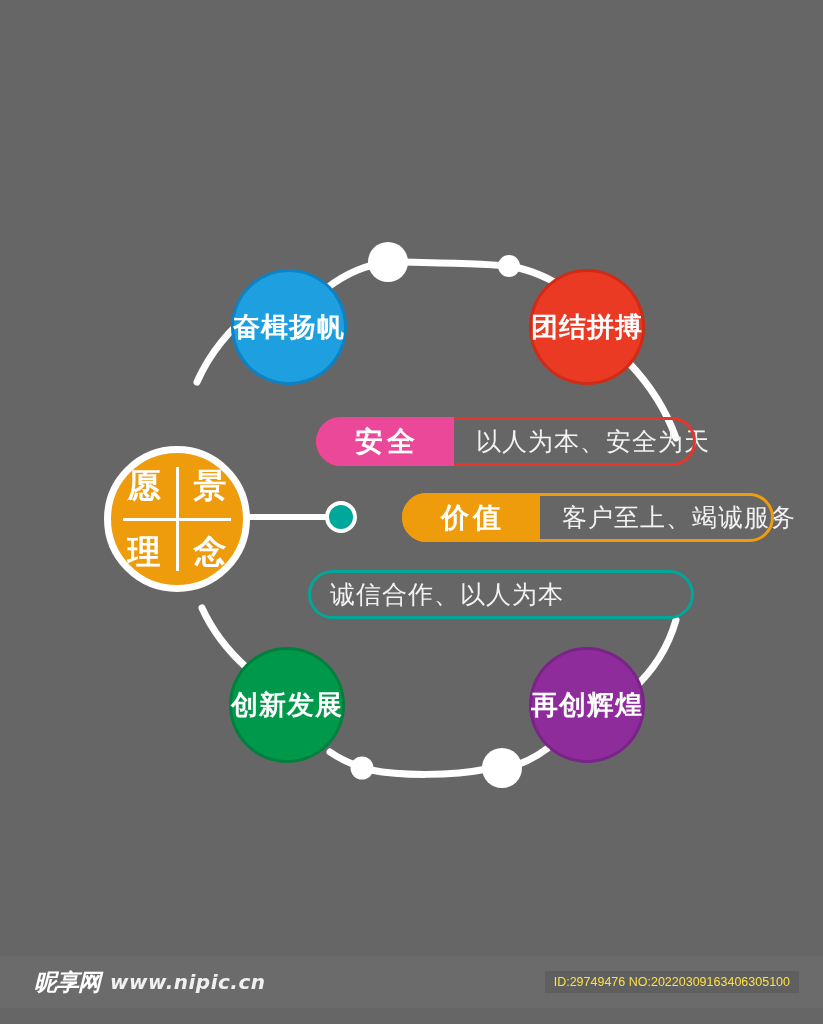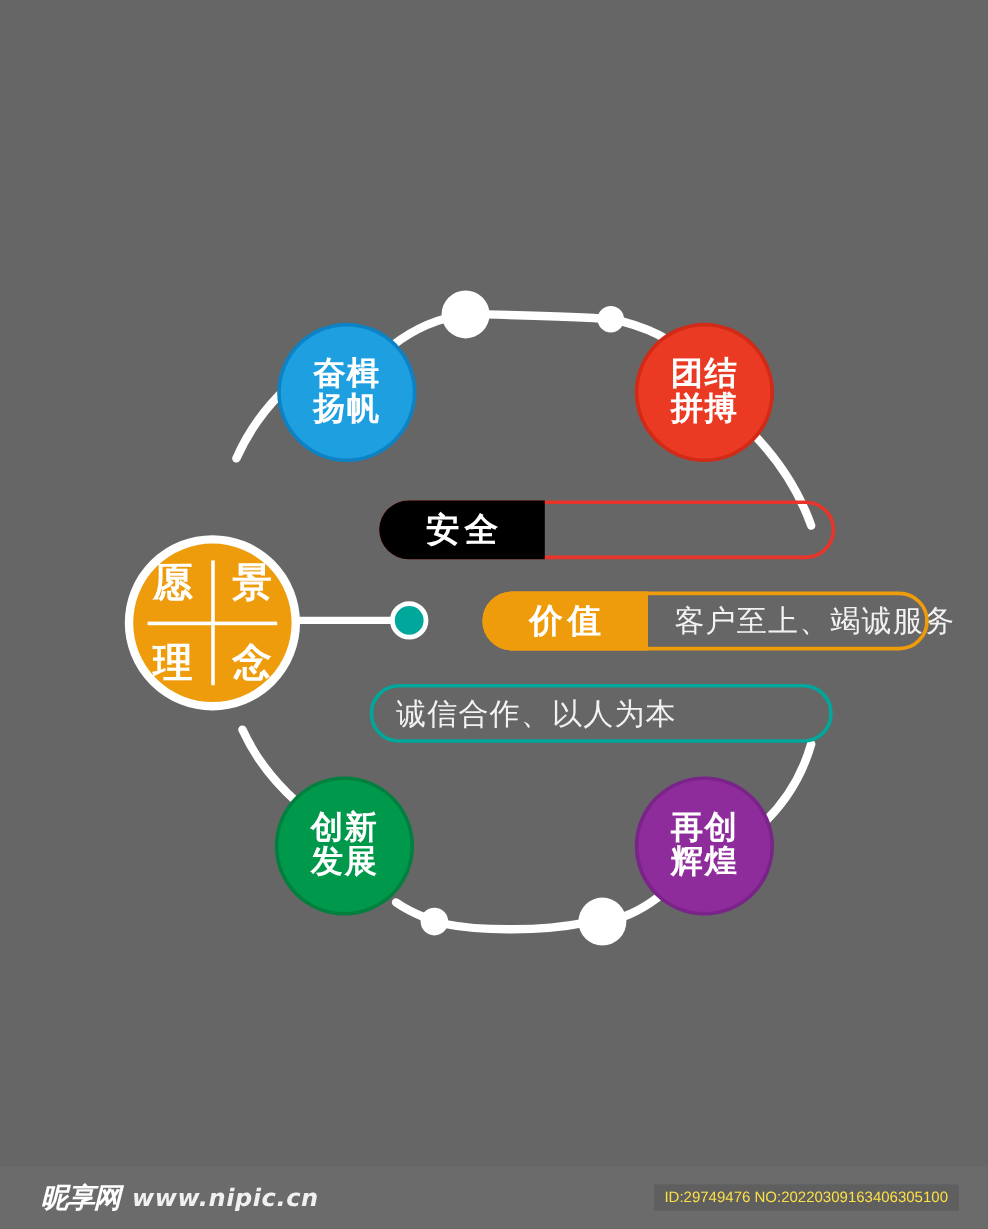--- a/index.html
+++ b/index.html
@@ -12,21 +12,21 @@
   }
   #stage{position:absolute;left:0;top:0;width:823px;height:1024px;}
 
   
   #arcs{position:absolute;left:0;top:0;width:823px;height:1024px;}
 
   
   .node{
     position:absolute;
     border-radius:50%;
-    display:flex;flex-direction:column;
+    display:flex;
     align-items:center;justify-content:center;
     color:#ffffff;
     font-weight:bold;
     line-height:1.06;
     letter-spacing:1px;
     text-align:center;
     box-sizing:border-box;
   }
   .node .ln{display:block;white-space:nowrap;}
 
@@ -112,21 +112,21 @@
   #bar-value{left:402px;top:493px;width:372px;}
   #bar-value .tag{background:#ee9c0c;min-width:98px;}
   #bar-value .outline{border-color:#ee9c0c;}
 
   #bar-coop{left:308px;top:570px;width:386px;}
   #bar-coop .tag{background:#00a79b;min-width:98px;}
   #bar-coop .outline{border-color:#00a79b;}
 
   
   #footer{
-    position:absolute;left:0;bottom:0;width:823px;height:52px;
+    position:absolute;left:0;bottom:16px;width:823px;height:52px;
     background:#6b6b6b;
     display:flex;align-items:center;
   }
   #footer-logo{
     display:flex;align-items:center;margin-left:34px;gap:10px;
   }
   #logo-mark{
     color:#ffffff;font-size:23px;font-weight:bold;font-style:italic;
     letter-spacing:-1px;
   }
@@ -204,21 +204,22 @@
     <span class="ln">发展</span>
   </div>
 
   <div class="node" id="node-zaichuang" style="background: rgb(142, 44, 156); box-shadow: rgb(122, 35, 136) 0px 0px 0px 3px;">
     <span class="ln">再创</span>
     <span class="ln">辉煌</span>
   </div>
 
   <div class="bar" id="bar-safety">
     <div class="outline" style="border-color: rgb(232, 52, 42);"></div>
-    <div class="tag" style="background: #000000;">安全</div>
+    <div class="tag" style="background: #ec4899;">安全</div>
+    <div class="desc">以人为本、安全为天</div>
   </div>
 
   <div class="bar" id="bar-value">
     <div class="outline" style="border-color: rgb(238, 156, 12);"></div>
     <div class="tag" style="background: rgb(238, 156, 12);">价值</div>
     <div class="desc">客户至上、竭诚服务</div>
   </div>
 
   <div class="bar" id="bar-coop">
     <div class="outline" style="border-color: rgb(0, 167, 155);"></div>

